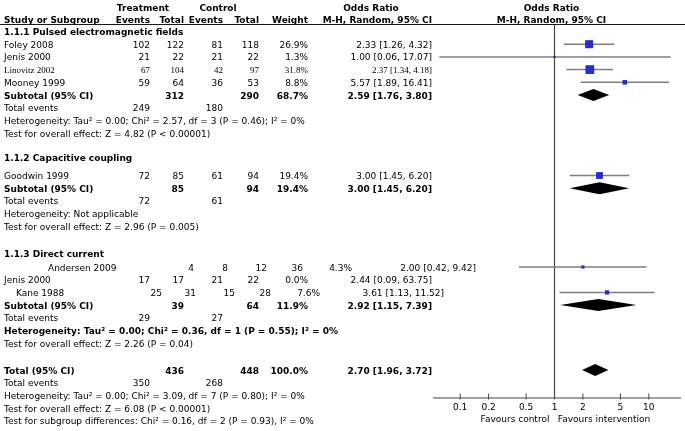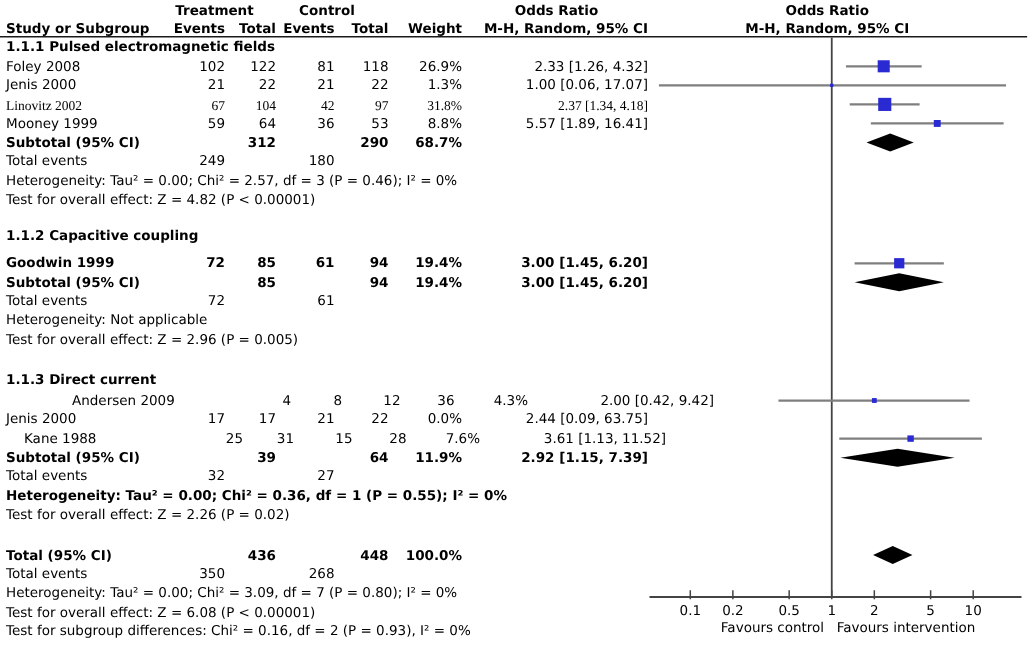--- a/index.html
+++ b/index.html
@@ -87,36 +87,37 @@
         <span class="c c-evc">36</span>
         <span class="c c-totc">53</span>
         <span class="c c-w">8.8%</span>
         <span class="c c-or">5.57 [1.89, 16.41]</span>
       </div>
       <div class="trow b" style="top: 89.5px;">
         <span class="c c-name">Subtotal (95% CI)</span>
         <span class="c c-tott">312</span>
         <span class="c c-totc">290</span>
         <span class="c c-w">68.7%</span>
+        <span class="c c-or">2.59 [1.76, 3.80]</span>
       </div>
       <div class="trow" style="top: 102.2px;">
         <span class="c c-name">Total events</span>
         <span class="c c-evt">249</span>
         <span class="c c-evc">180</span>
       </div>
       <div class="trow" style="top: 114.9px;">
         <span class="c c-full">Heterogeneity: Tau² = 0.00; Chi² = 2.57, df = 3 (P = 0.46); I² = 0%</span>
       </div>
       <div class="trow" style="top: 127.6px;">
         <span class="c c-full">Test for overall effect: Z = 4.82 (P &lt; 0.00001)</span>
       </div>
       <div class="trow b" style="top: 152px;">
         <span class="c c-full">1.1.2 Capacitive coupling</span>
       </div>
-      <div class="trow" style="top: 170px; font-weight: bold;">
+      <div class="trow" style="top: 170px;">
         <span class="c c-name">Goodwin 1999</span>
         <span class="c c-evt">72</span>
         <span class="c c-tott">85</span>
         <span class="c c-evc">61</span>
         <span class="c c-totc">94</span>
         <span class="c c-w">19.4%</span>
         <span class="c c-or">3.00 [1.45, 6.20]</span>
       </div>
       <div class="trow b" style="top: 182.7px;">
         <span class="c c-name">Subtotal (95% CI)</span>
@@ -168,34 +169,35 @@
       </div>
       <div class="trow b" style="top: 299.6px;">
         <span class="c c-name">Subtotal (95% CI)</span>
         <span class="c c-tott">39</span>
         <span class="c c-totc">64</span>
         <span class="c c-w">11.9%</span>
         <span class="c c-or">2.92 [1.15, 7.39]</span>
       </div>
       <div class="trow" style="top: 312.3px;">
         <span class="c c-name">Total events</span>
-        <span class="c c-evt">32</span>
+        <span class="c c-evt">29</span>
         <span class="c c-evc">27</span>
       </div>
       <div class="trow" style="top: 325px; font-weight: bold;">
         <span class="c c-full">Heterogeneity: Tau² = 0.00; Chi² = 0.36, df = 1 (P = 0.55); I² = 0%</span>
       </div>
       <div class="trow" style="top: 337.7px;">
-        <span class="c c-full">Test for overall effect: Z = 2.26 (P = 0.02)</span>
+        <span class="c c-full">Test for overall effect: Z = 2.26 (P = 0.04)</span>
       </div>
       <div class="trow b" style="top: 364.5px;">
         <span class="c c-name">Total (95% CI)</span>
         <span class="c c-tott">436</span>
         <span class="c c-totc">448</span>
         <span class="c c-w">100.0%</span>
+        <span class="c c-or">2.70 [1.96, 3.72]</span>
       </div>
       <div class="trow" style="top: 377.2px;">
         <span class="c c-name">Total events</span>
         <span class="c c-evt">350</span>
         <span class="c c-evc">268</span>
       </div>
       <div class="trow" style="top: 389.9px;">
         <span class="c c-full">Heterogeneity: Tau² = 0.00; Chi² = 3.09, df = 7 (P = 0.80); I² = 0%</span>
       </div>
       <div class="trow" style="top: 402.6px;">

